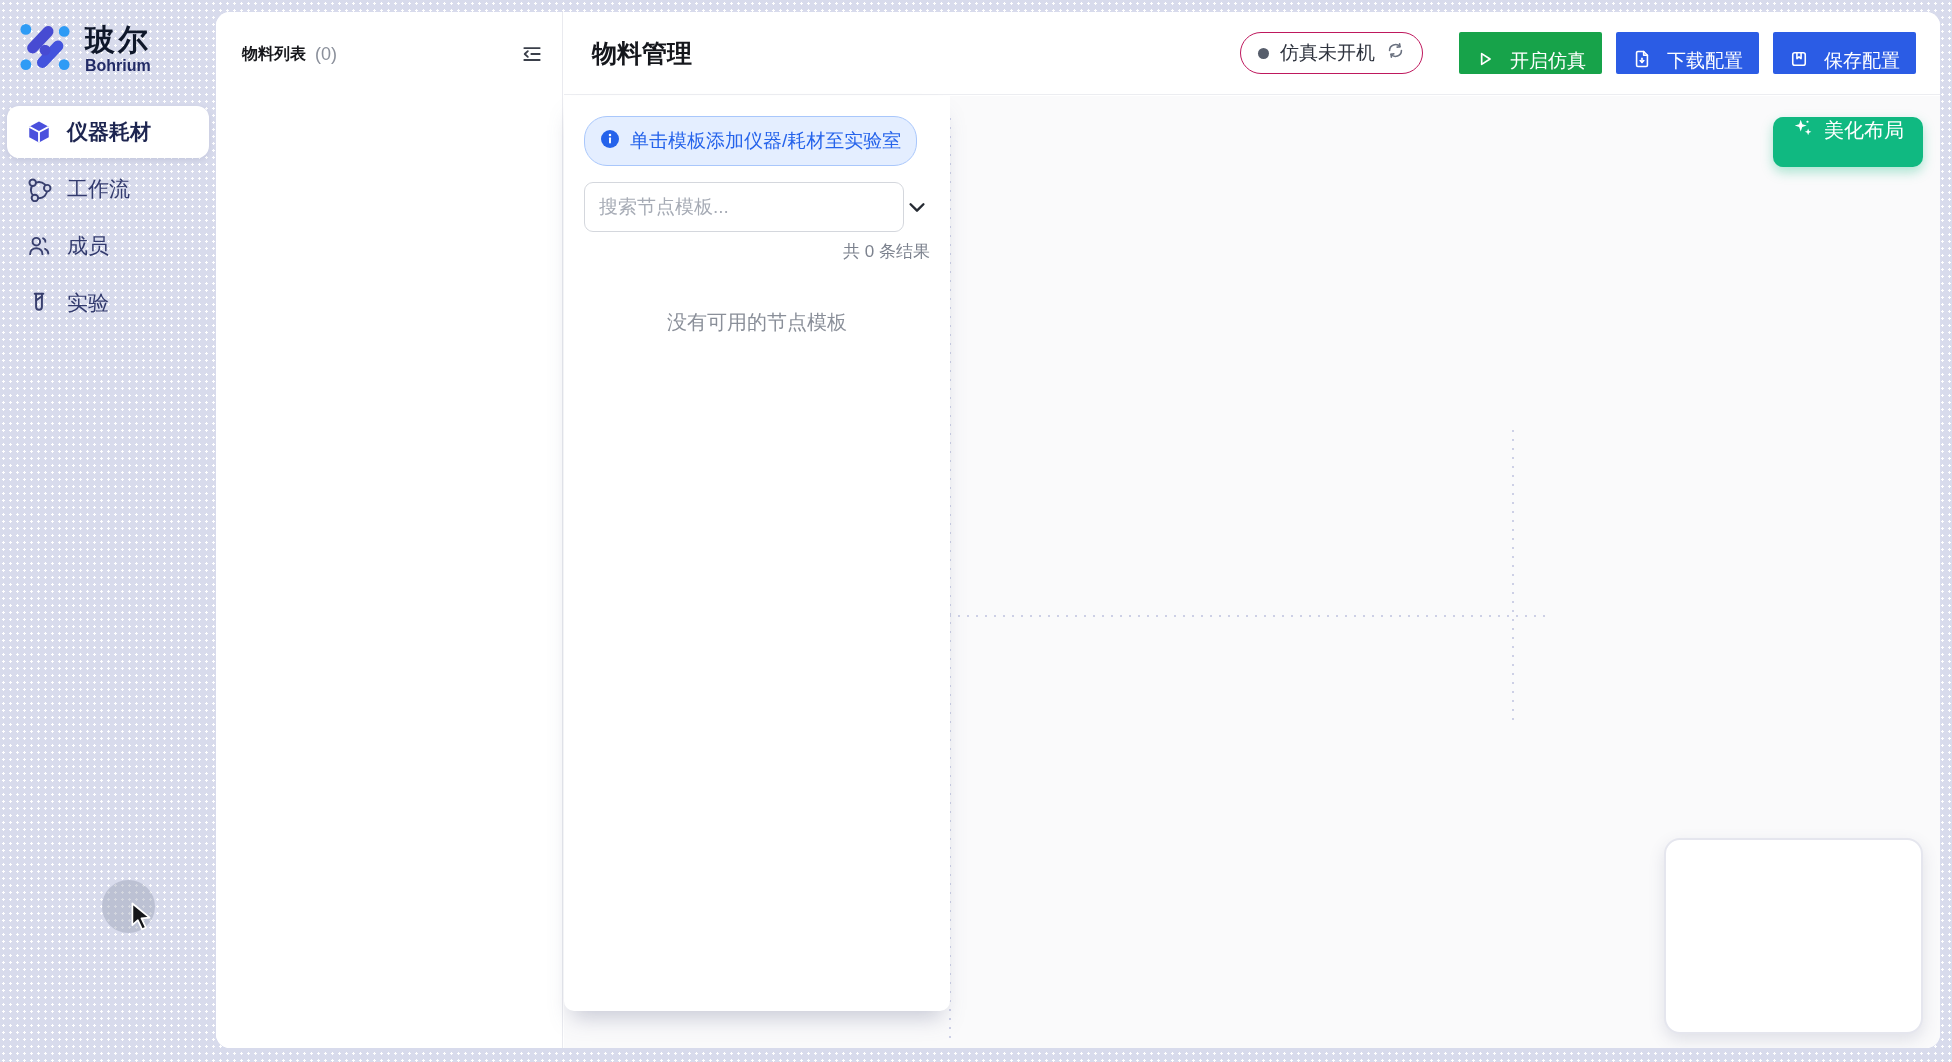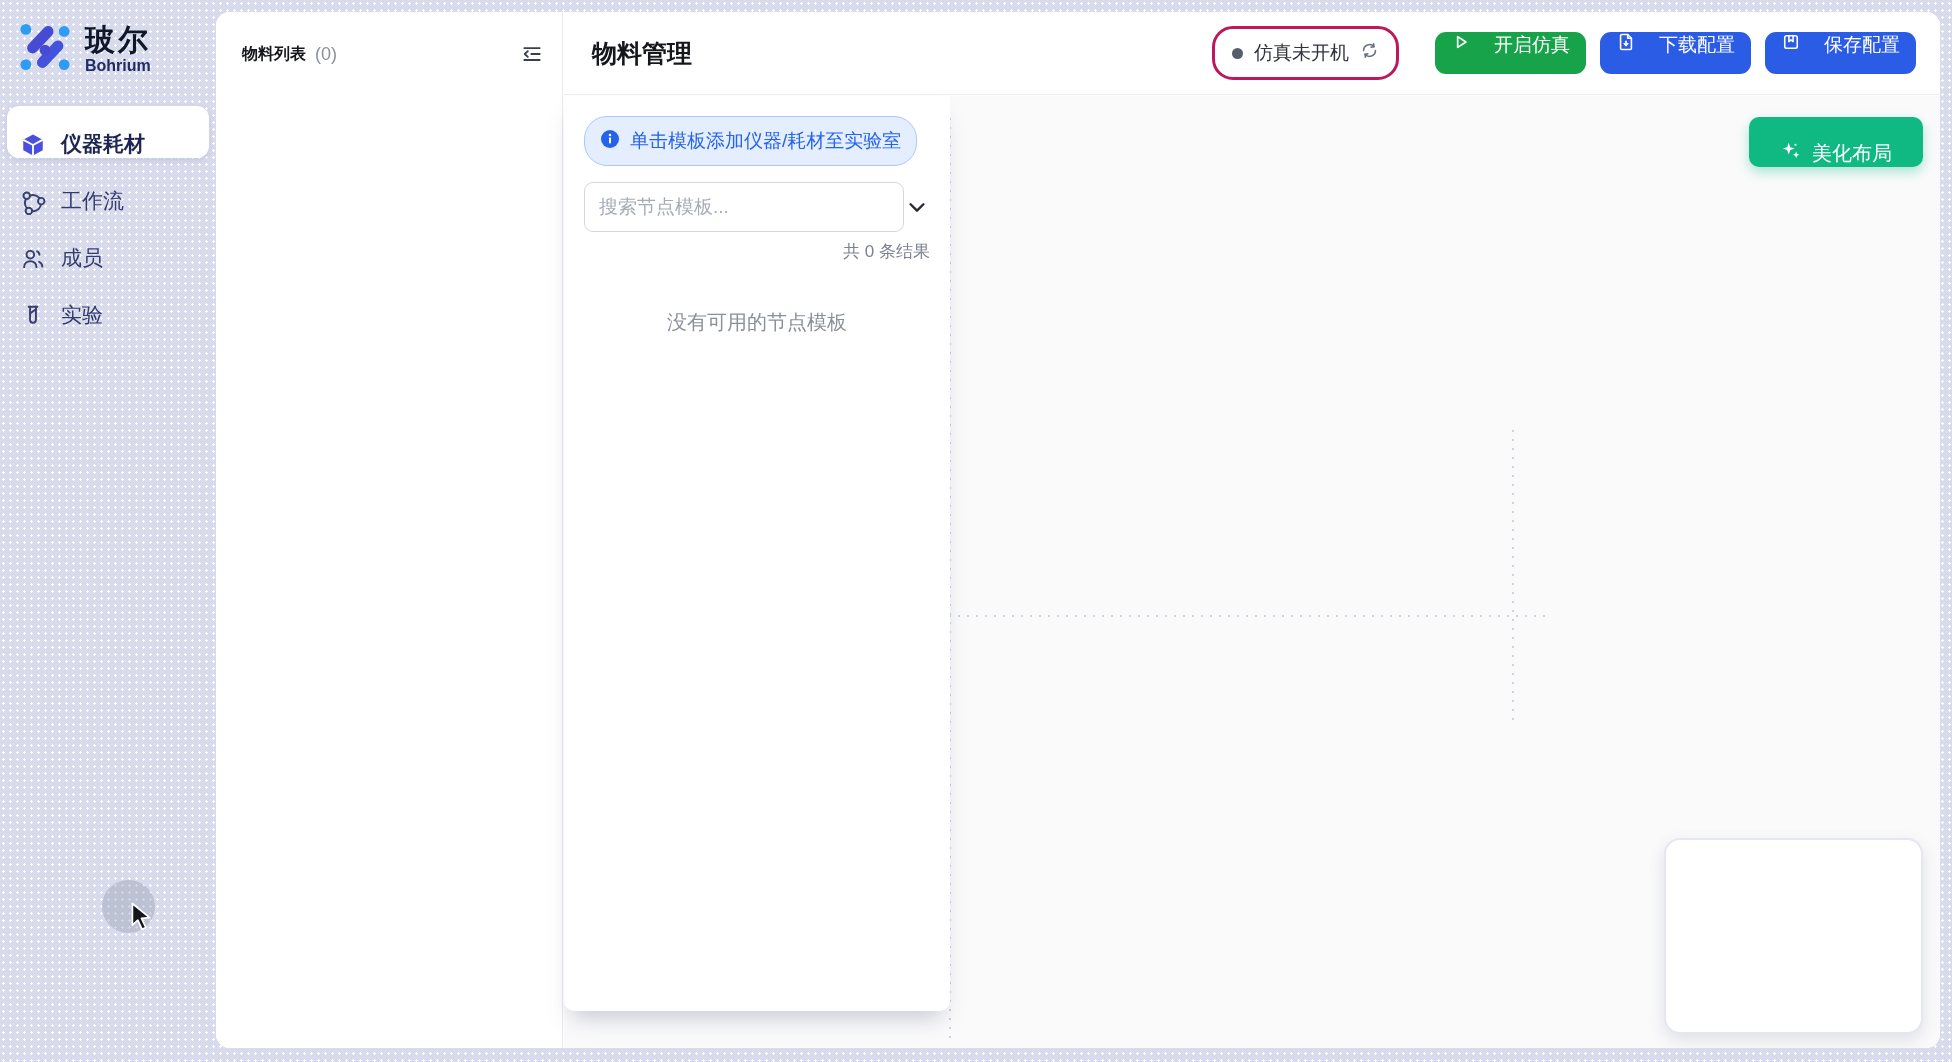--- a/index.html
+++ b/index.html
@@ -12,22 +12,22 @@
     background-size:7px 7px;
   }
 
   
   .sidebar { position:absolute; left:0; top:0; width:216px; height:100%; }
   .logo-row { display:flex; align-items:center; gap:11px; margin:18px 0 0 16px; }
   .logo-text { display:flex; flex-direction:column; }
   .logo-zh { font-size:30px; font-weight:700; color:#0f172a; letter-spacing:3px; line-height:34px;}
   .logo-en { font-size:16px; font-weight:700; color:#222b66; line-height:18px; }
   .nav { margin-top:26px; padding:0 7px; }
-  .nav-item { height:52px; margin-bottom:5px; display:flex; align-items:flex-end; gap:15px;
-    padding-left:13px; border-radius:12px; font-size:21px; color:#333b6e; cursor:pointer; }
+  .nav-item { height:52px; margin-bottom:5px; display:flex; align-items:center; gap:15px;
+    padding-left:19px; border-radius:12px; font-size:21px; color:#333b6e; cursor:pointer; }
   .nav-item.selected { background:#fff; color:#1d2550; font-weight:700;
     box-shadow:0 2px 6px rgba(70,80,130,.14); }
   .nav-icon { width:26px; height:26px; flex:0 0 26px; display:flex; align-items:center; }
   .sidebar-bottom { position:absolute; left:0; bottom:22px; width:216px;
     display:flex; align-items:center; padding-left:22px; }
   .lab-entry { display:flex; align-items:center; gap:9px; margin-left:33px;
     font-size:21px; color:#2c3566; cursor:pointer; }
 
   
   .hover-ring { position:absolute; left:102px; top:880px; width:53px; height:53px;
@@ -45,26 +45,26 @@
   .materials-title { font-size:16px; font-weight:700; color:#17181c; }
   .materials-count { font-size:18px; color:#8b909b; margin-left:9px; }
   .collapse-btn { margin-left:auto; width:24px; height:24px; cursor:pointer;
     display:flex; align-items:center; justify-content:center; }
 
   
   .main-region { position:absolute; left:348px; right:0; top:0; bottom:0; }
   .main-header { height:83px; border-bottom:1px solid #ecedf1; display:flex;
     align-items:center; padding:0 24px 0 28px; background:#fff; }
   .page-title { font-size:25px; font-weight:700; color:#15171c; margin-right:auto; }
-  .status-pill { display:flex; align-items:center; gap:11px; height:54px;
-    padding:0 17px; border:3px solid #be185d; border-radius:21px; background:#fff;
+  .status-pill { display:flex; align-items:center; gap:11px; height:42px;
+    padding:0 17px; border:1px solid #be185d; border-radius:21px; background:#fff;
     font-size:19px; color:#2e333e; margin-right:22px; cursor:default; }
   .dot { width:11px; height:11px; border-radius:50%; background:#565d6b; }
-  .btn { height:42px; border:none; border-radius:11px; padding:0 16px; font-size:19px;
-    color:#fff; display:flex; align-items:flex-start; gap:23px; cursor:pointer;
+  .btn { height:42px; border:none; border-radius:2px; padding:0 16px; font-size:19px;
+    color:#fff; display:flex; align-items:flex-end; gap:15px; cursor:pointer;
     font-family:inherit; margin-left:14px; white-space:nowrap; }
   .btn-green { background:#17a34a; }
   .btn-blue { background:#2b5ce5; }
 
   
   .canvas { position:absolute; left:0; right:0; top:84px; bottom:0; background:#fafafb; }
   .guide { position:absolute; }
   .guide-v { width:2px;
     background-image:repeating-linear-gradient(to bottom,#cdd0e6 0,#cdd0e6 2px,transparent 2px,transparent 9px); }
   .guide-h { height:2px;
@@ -81,23 +81,23 @@
     background:#e4eeff; border:1px solid #a9c7fb; color:#2563eb; border-radius:23px;
     padding:11px 15px; font-size:19px; cursor:default; }
   .search-row { margin-top:16px; display:flex; align-items:center; gap:2px; }
   .search-input { flex:1; height:50px; border:1px solid #d4d7dd; border-radius:9px;
     padding:0 14px; font-size:19px; color:#30353f; font-family:inherit; outline:none; background:#fff; }
   .search-input::placeholder { color:#a6abb5; }
   .chevron-btn { width:24px; height:24px; cursor:pointer; display:flex; align-items:center; }
   .result-count { margin-top:8px; text-align:right; font-size:17px; color:#7c828e; }
   .empty-text { margin-top:46px; text-align:center; font-size:20px; color:#8a8f99; }
 
-  .beautify-btn { position:absolute; top:21px; right:17px; height:50px; padding:0 31px;
+  .beautify-btn { position:absolute; top:21px; right:17px; height:50px; padding:0 19px;
     background:#10b981; border:none; border-radius:10px; color:#fff; font-size:20px;
-    display:flex; align-items:flex-end; gap:10px; cursor:pointer; font-family:inherit;
+    display:flex; align-items:flex-start; gap:10px; cursor:pointer; font-family:inherit;
     box-shadow:0 5px 12px rgba(16,185,129,.35); }
 
   .minimap { position:absolute; right:17px; bottom:14px; width:259px; height:196px;
     background:#fff; border:2px solid #e5e6ee; border-radius:16px;
     box-shadow:0 6px 16px rgba(90,95,130,.16); }
 </style>
 </head>
 <body>
 
 <div class="sidebar">

